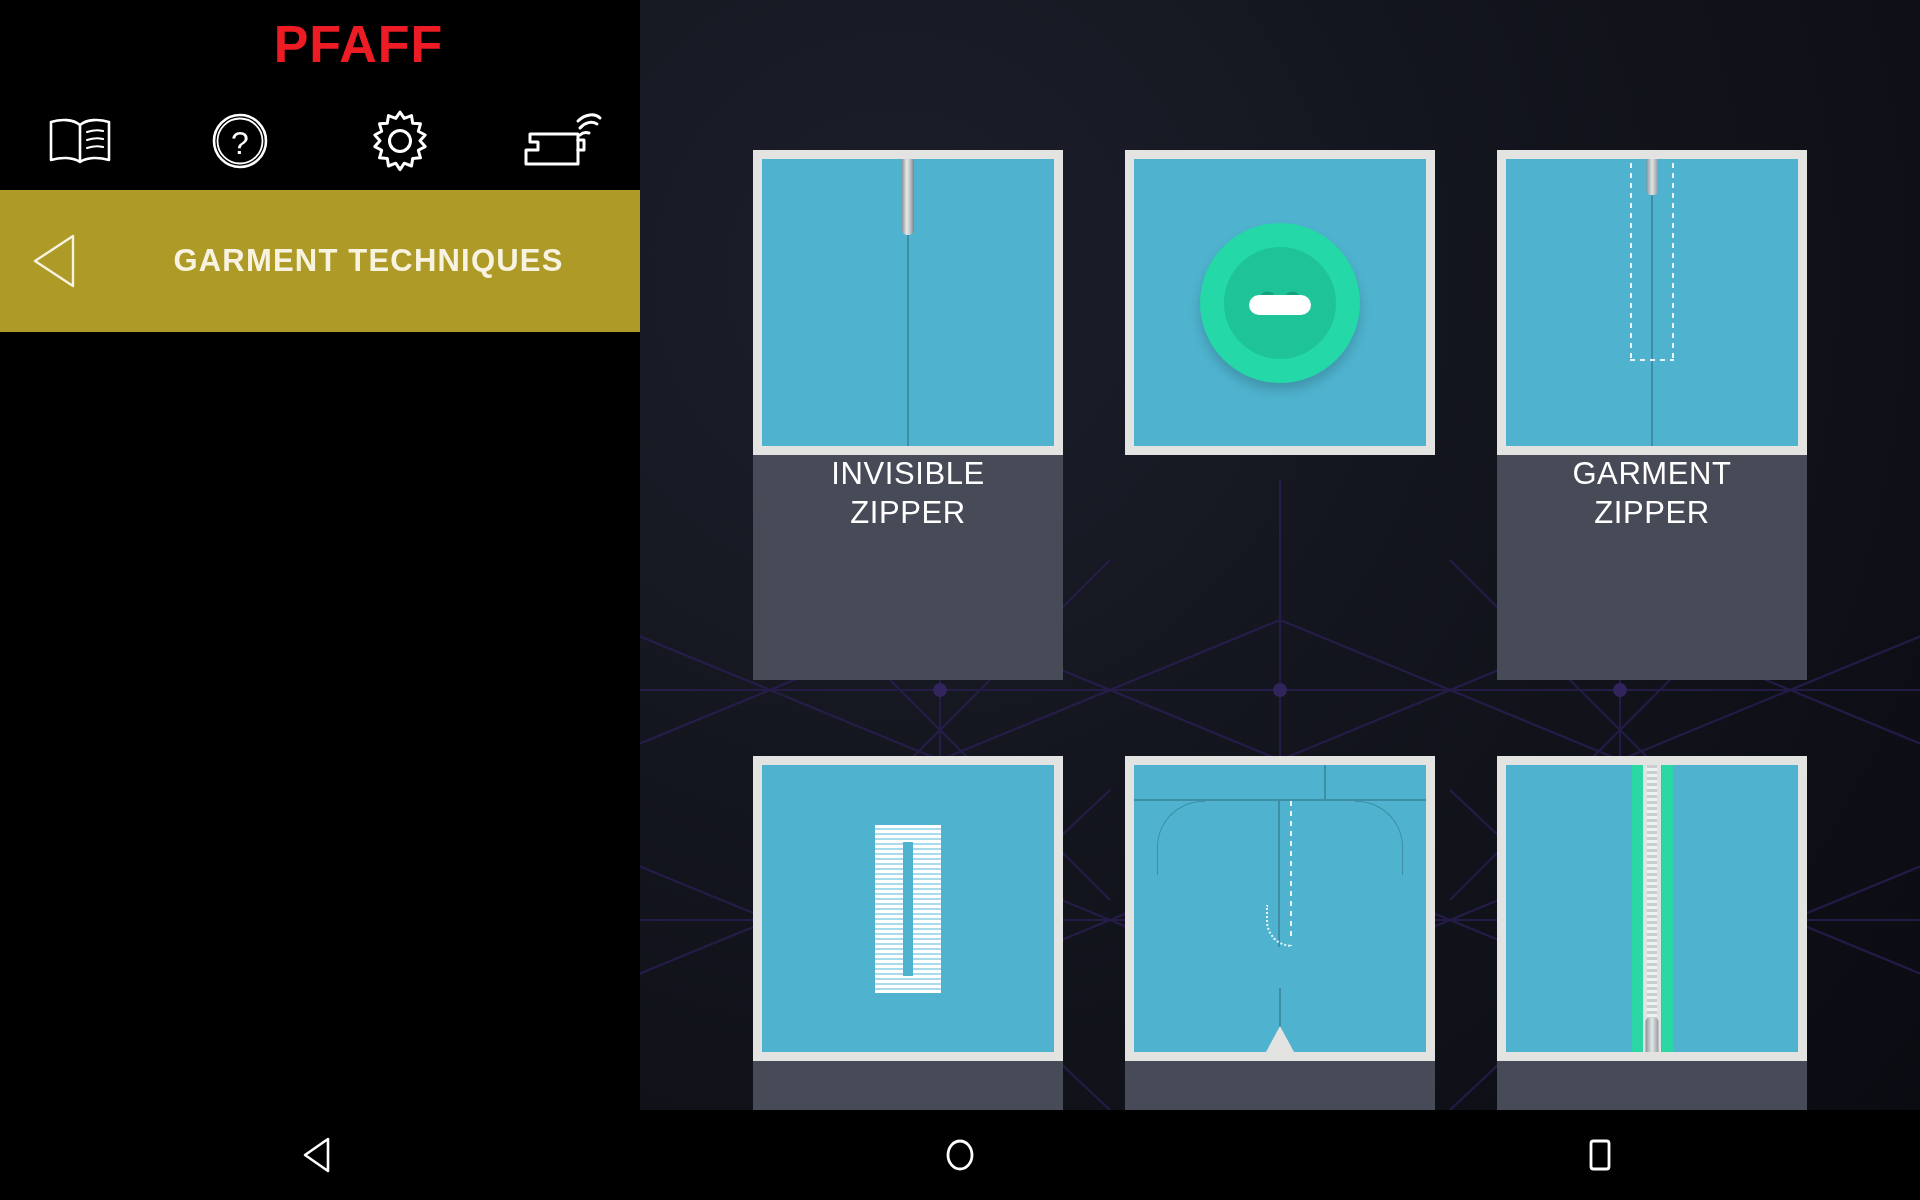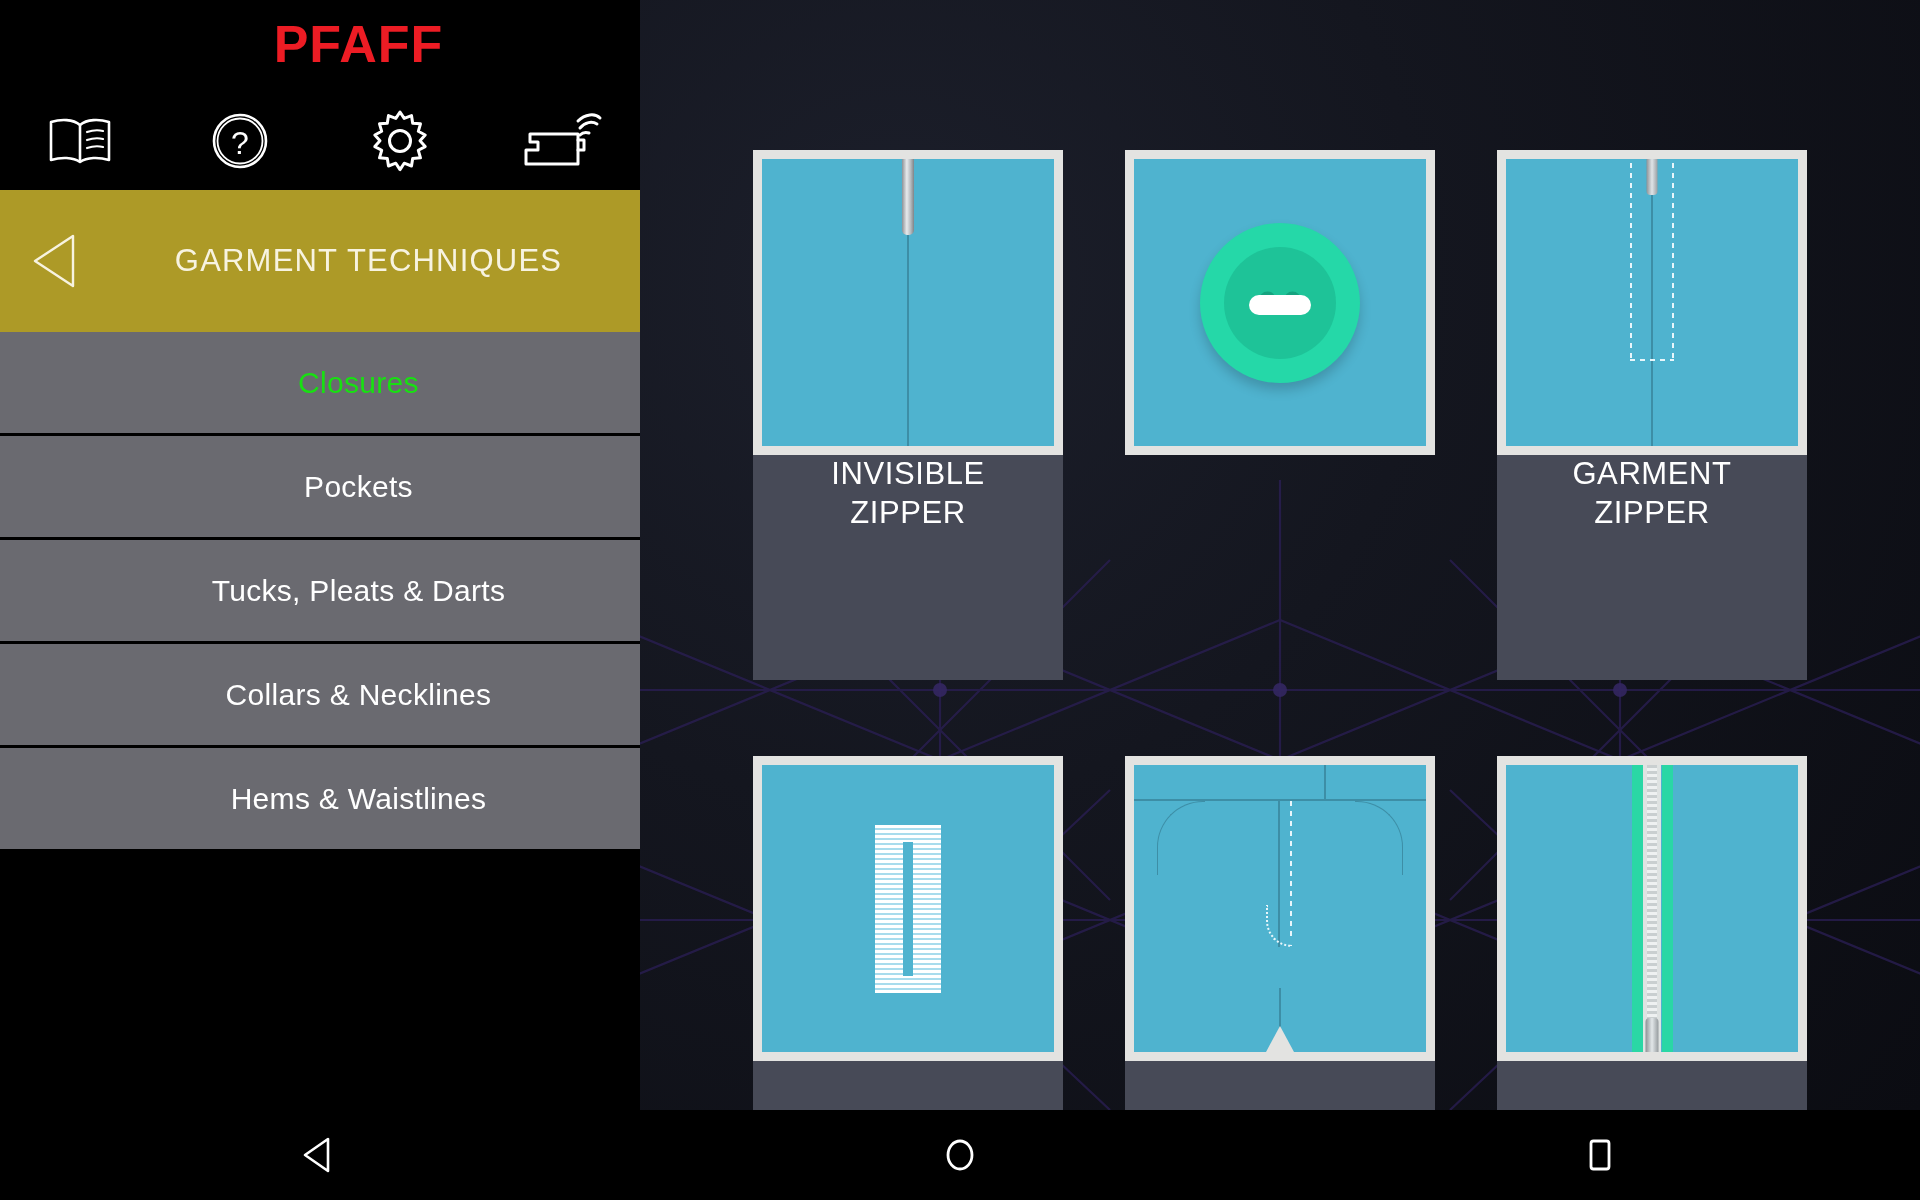--- a/index.html
+++ b/index.html
@@ -45,21 +45,21 @@
   }
   .back-arrow {
     width:110px; height:142px;
     display:flex; align-items:center; justify-content:center;
     cursor:pointer;
   }
   .section-title {
     color:#f7f3e0;
     font-size:31px;
     letter-spacing:1.2px;
-    font-weight:400;
+    font-weight:700;
     font-family:"Liberation Sans", sans-serif;
     flex:1; text-align:center;
     padding-right:90px;
   }
 
   .menu-list { background:#000; }
   .menu-item {
     height:104px;
     background:#6a6a70;
     border-bottom:3px solid #000;
@@ -325,27 +325,20 @@
 
     <div class="section-header">
       <div class="back-arrow">
         <svg width="52" height="58" viewBox="0 0 52 58">
           <path d="M44 4 L44 54 L6 29 Z" fill="none" stroke="#f7f3e0" stroke-width="2.4" stroke-linejoin="round"></path>
         </svg>
       </div>
       <div class="section-title">GARMENT TECHNIQUES</div>
     </div>
 
-    <div class="menu-list">
-      <div class="menu-item selected">Closures</div>
-      <div class="menu-item">Pockets</div>
-      <div class="menu-item">Tucks, Pleats &amp; Darts</div>
-      <div class="menu-item">Collars &amp; Necklines</div>
-      <div class="menu-item">Hems &amp; Waistlines</div>
-    </div>
   </div>
 
   <div class="content">
 
     <svg class="bg-pattern" viewBox="0 0 1280 1110" preserveAspectRatio="none">
       <g stroke="#2b1f55" stroke-width="2.2" fill="none" opacity="0.9">
         <path d="M-40 760 L300 620 L640 760 L980 620 L1320 760"></path>
         <path d="M-40 620 L300 760 L640 620 L980 760 L1320 620"></path>
         <path d="M-40 990 L300 850 L640 990 L980 850 L1320 990"></path>
         <path d="M-40 850 L300 990 L640 850 L980 990 L1320 850"></path>

